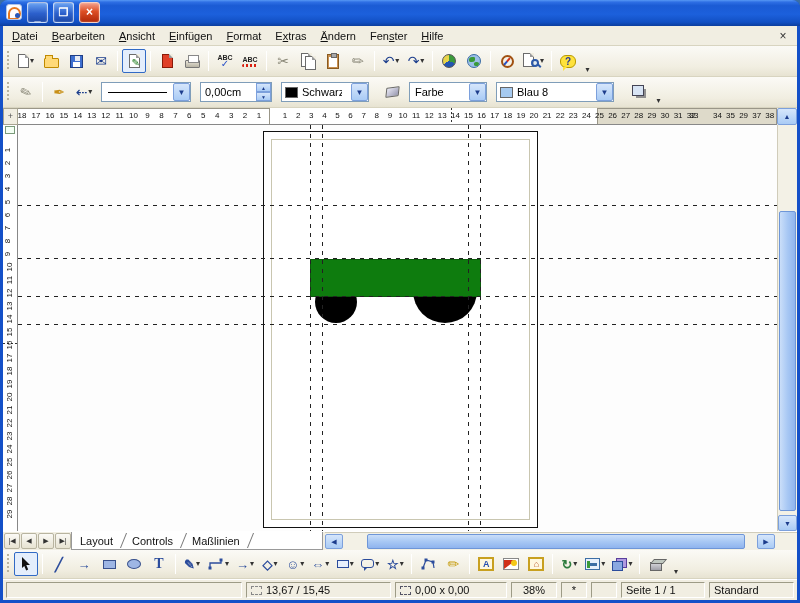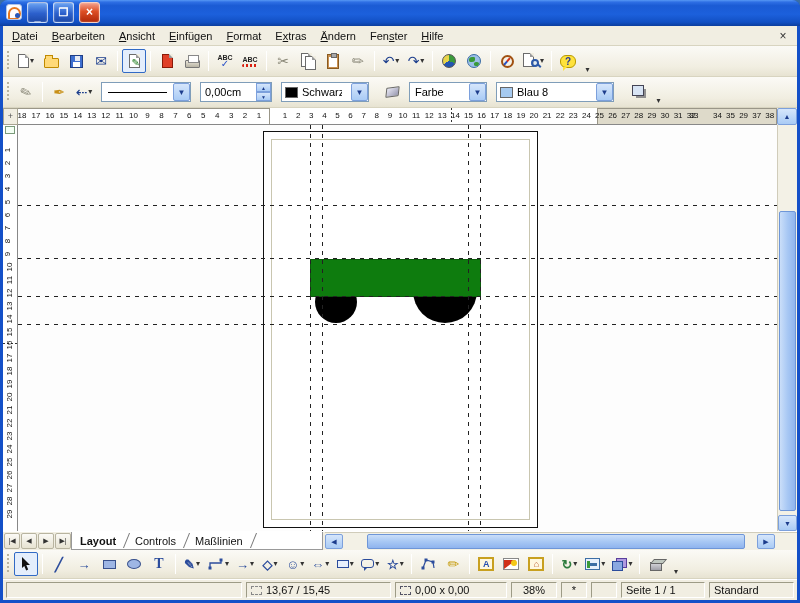--- a/index.html
+++ b/index.html
@@ -111,21 +111,21 @@
   .vscroll { width:20px; display:flex; flex-direction:column; background:#F3F1E6; border-left:1px solid #D0CCBA; position:relative; }
   .vscroll .thumb { position:absolute; left:1px; right:1px; background:linear-gradient(90deg,#CADEF9,#A8C8F4 50%,#8FB4EE); border:1px solid #6E96D8; border-radius:2px; }
   .vscroll .scroll-btn { height:16px; width:100%; }
   .vscroll .scroll-btn.bottom { position:absolute; bottom:0; }
 
   
   .tabrow { height:19px; display:flex; align-items:stretch; background:#F1EEE2; border-top:1px solid #fff; }
   .nav-btn { width:16px; background:linear-gradient(180deg,#FBFAF6,#E7E3D2); border:1px solid #B8B4A0; border-radius:2px; font-size:7px; color:#333; display:flex; align-items:center; justify-content:center; margin:1px 0 1px 1px; }
   .tabstrip { width:252px; background:#fff; border:1px solid #999; border-top:none; display:flex; align-items:stretch; overflow:hidden; }
   .tab { display:flex; align-items:center; padding:0 10px 0 8px; position:relative; color:#111; white-space:nowrap; }
-  .tab.active { font-weight:bold;text-align:right; }
+  .tab.active { font-weight:normal;text-align:right; }
   .tab-sep { width:1px; background:#777; transform:skewX(-22deg); margin:1px 0; }
   .hscroll { flex:1; display:flex; align-items:stretch; position:relative; margin-left:2px; background:#F3F1E6; border-top:1px solid #D0CCBA; }
   .hscroll .scroll-btn { width:18px; margin:1px 0; }
   .hscroll .track { position:relative; flex:1; }
   .hscroll .thumb { position:absolute; top:1px; bottom:1px; background:linear-gradient(180deg,#CADEF9,#A8C8F4 50%,#8FB4EE); border:1px solid #6E96D8; border-radius:2px; }
   .hscroll .corner { width:22px; }
 
   
   .drawbar { height:29px; }
   .shape-rect { width:13px; height:9px; background:#9EB6E4; border:1px solid #39518C; }

